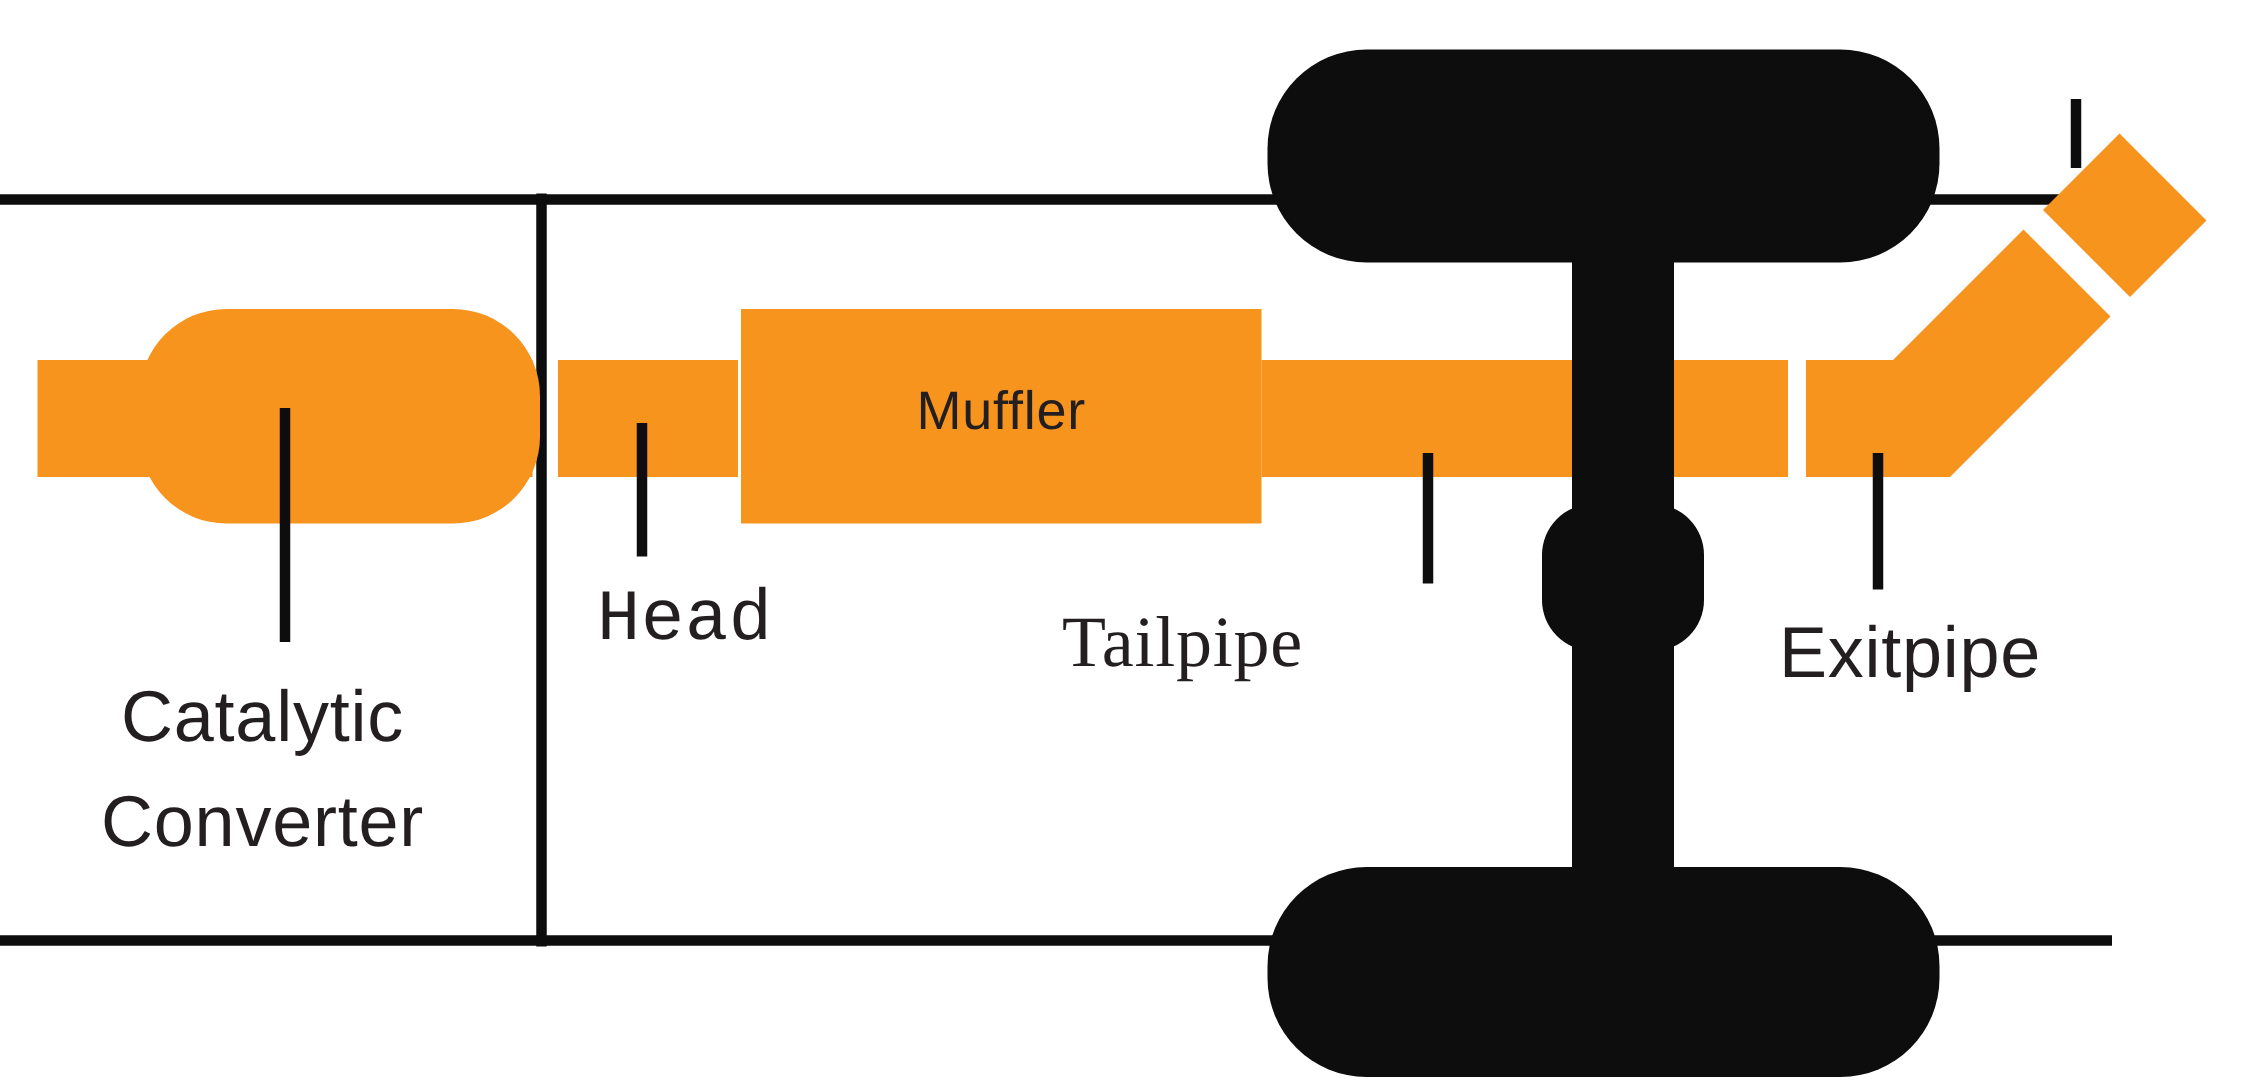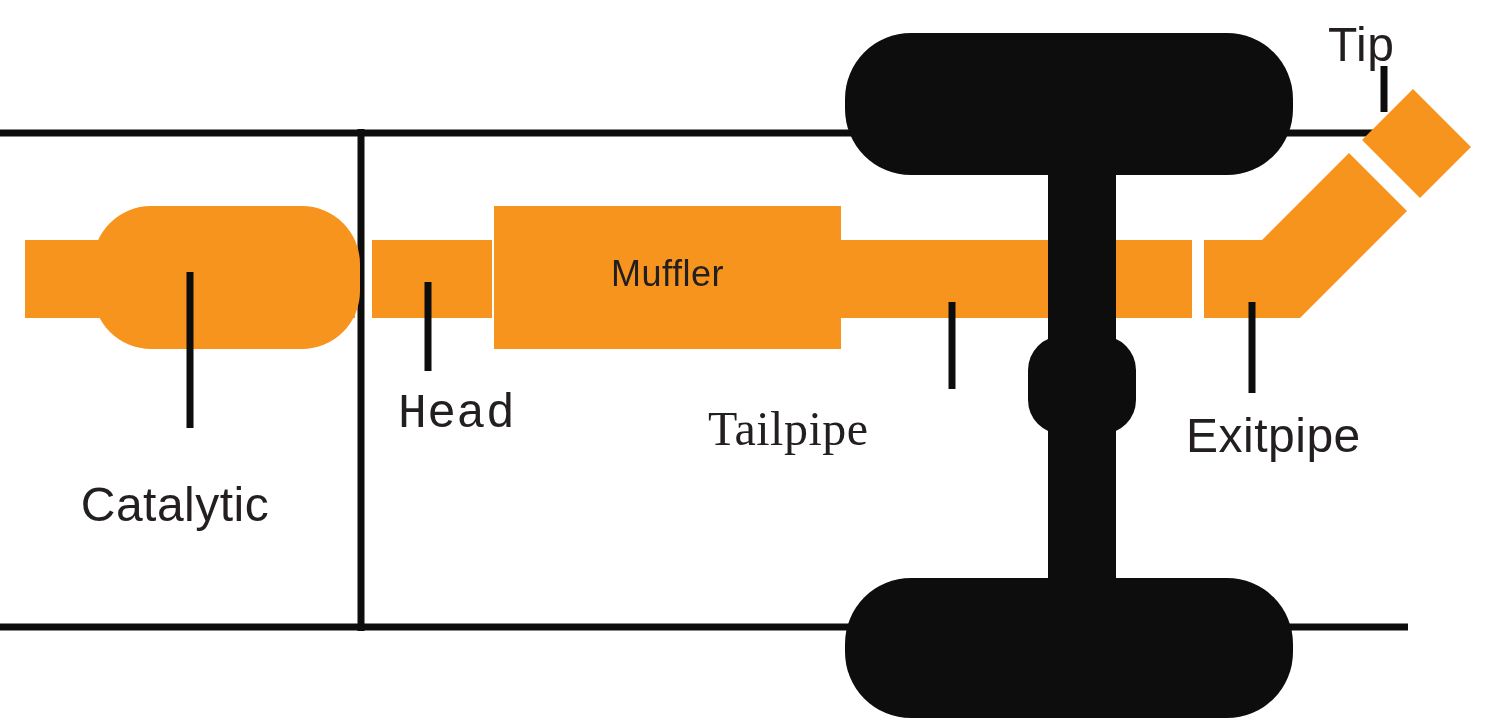--- a/index.html
+++ b/index.html
@@ -30,21 +30,21 @@
     color: var(--text-black);
     font-size: 48px;
     line-height: 1.45;
     white-space: nowrap;
     letter-spacing: 0.5px;
   }
   .muffler-label {
     left: 494px; top: 248px; width: 347px;
     text-align: center; font-size: 36px;
   }
-  .catalytic-label { left: 0px; top: 444px; width: 350px; text-align: center; margin-top: 26px; }
+  .catalytic-label { left: 0px; top: 444px; width: 350px; text-align: center; }
   .headpipe-label  { left: 398px; top: 380px; font-family: Liberation Mono, monospace; }
   .tailpipe-label  { left: 708px; top: 394px; font-family: Liberation Serif, serif; }
   .exitpipe-label  { left: 1186px; top: 401px; }
   .tip-label       { left: 1328px; top: 10px; }
 </style>
 </head>
 <body>
 
 <div class="stage">
 
@@ -71,24 +71,24 @@
     <line class="pointer-line" x1="428" y1="282" x2="428" y2="371"></line>
     <line class="pointer-line" x1="952" y1="302" x2="952" y2="389"></line>
     <line class="pointer-line" x1="1252" y1="302" x2="1252" y2="393"></line>
     <line class="pointer-line" x1="1384" y1="66" x2="1384" y2="112"></line>
   </svg>
 
   <div class="label muffler-label">Muffler</div>
 
   <div class="label catalytic-label">
     <div>Catalytic</div>
+    <div>Converter</div>
   </div>
 
   <div class="label headpipe-label">
     <div>Head</div>
   </div>
 
   <div class="label tailpipe-label">Tailpipe</div>
 
   <div class="label exitpipe-label">Exitpipe</div>
 
-  <div class="label tip-label">Tip</div>
 </div>
 
 </body></html>

